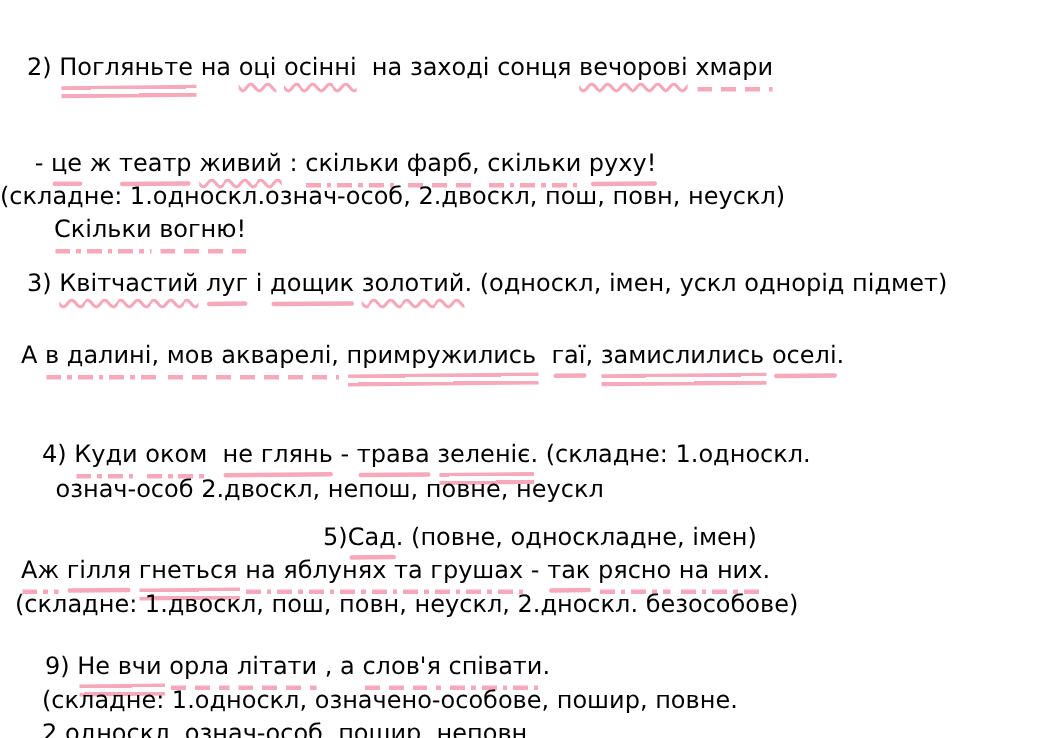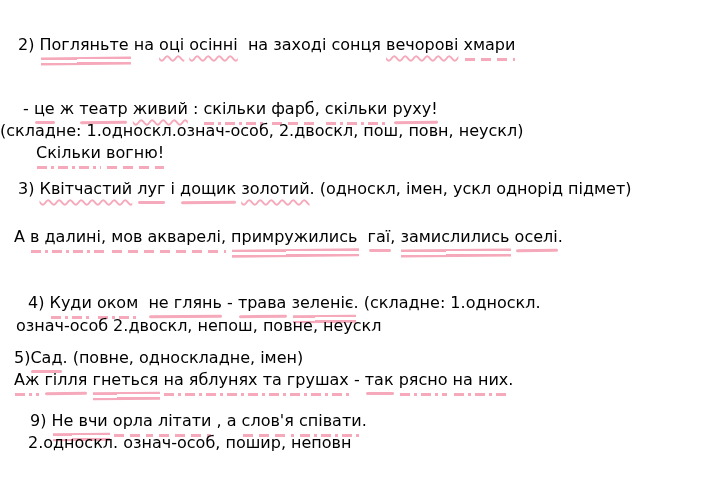--- a/index.html
+++ b/index.html
@@ -63,19 +63,21 @@
 
 <main class="page">
   <div id="lines">
       <div class="line" style="padding-left: 18px; margin-top: 0px;"><span class="tok">2) </span><span class="tok m-double">Погляньте</span><span class="tok"> на </span><span class="tok m-wavy">оці</span><span class="tok"> </span><span class="tok m-wavy">осінні</span><span class="tok">  на заході сонця </span><span class="tok m-wavy">вечорові</span><span class="tok"> </span><span class="tok m-dashed">хмари</span></div>
       <div class="line" style="padding-left: 18px; margin-top: 42px;"><span class="tok"> - </span><span class="tok m-solid">це</span><span class="tok"> ж </span><span class="tok m-solid">театр</span><span class="tok"> </span><span class="tok m-wavy">живий</span><span class="tok"> : </span><span class="tok m-dashdot">скільки</span><span class="tok"> </span><span class="tok m-dashed">фарб</span><span class="tok">, </span><span class="tok m-dashdot">скільки</span><span class="tok"> </span><span class="tok m-solid">руху!</span></div>
       <div class="line" style="margin-top: 0px;"><span class="tok">(складне: 1.односкл.означ-особ, 2.двоскл, пош, повн, неускл)</span></div>
       <div class="line" style="padding-left: 36px; margin-top: 0px;"><span class="tok m-dashdot">Скільки</span><span class="tok"> </span><span class="tok m-dashed">вогню!</span></div>
       <div class="line" style="padding-left: 18px; margin-top: 14px;"><span class="tok">3) </span><span class="tok m-wavy">Квітчастий</span><span class="tok"> </span><span class="tok m-solid">луг</span><span class="tok"> і </span><span class="tok m-solid">дощик</span><span class="tok"> </span><span class="tok m-wavy">золотий</span><span class="tok">. (односкл, імен, ускл однорід підмет)</span></div>
       <div class="line" style="padding-left: 14px; margin-top: 26px;"><span class="tok">А </span><span class="tok m-dashdot">в далині,</span><span class="tok"> </span><span class="tok m-dashed">мов акварелі,</span><span class="tok"> </span><span class="tok m-double">примружились</span><span class="tok">  </span><span class="tok m-solid">гаї</span><span class="tok">, </span><span class="tok m-double">замислились</span><span class="tok"> </span><span class="tok m-solid">оселі</span><span class="tok">.</span></div>
       <div class="line" style="padding-left: 28px; margin-top: 44px;"><span class="tok">4) </span><span class="tok m-dashdot">Куди</span><span class="tok"> </span><span class="tok m-dashdot">оком</span><span class="tok">  </span><span class="tok m-solid">не глянь</span><span class="tok"> - </span><span class="tok m-solid">трава</span><span class="tok"> </span><span class="tok m-double">зеленіє</span><span class="tok">. (складне: 1.односкл.</span></div>
-      <div class="line" style="padding-left: 16px; margin-top: 1px;"><span class="tok">означ-особ 2.двоскл, непош, повне, неускл</span></div>
-      <div class="line" style="padding-left: 14px; margin-top: 10px;"><span class="tok">5)</span><span class="tok m-solid">Сад</span><span class="tok">. (повне, односкладне, імен)</span></div>
+      <div class="line" style="padding-left: 37px; margin-top: 1px;"><span class="tok">означ-особ 2.двоскл, непош, повне, неускл</span></div>
+      <div class="line" style="padding-left: 14px; margin-top: 10px; text-align: center;"><span class="tok">5)</span><span class="tok m-solid">Сад</span><span class="tok">. (повне, односкладне, імен)</span></div>
       <div class="line" style="padding-left: 14px; margin-top: 0px;"><span class="tok m-dashdot">Аж</span><span class="tok"> </span><span class="tok m-solid">гілля</span><span class="tok"> </span><span class="tok m-double">гнеться</span><span class="tok"> </span><span class="tok m-dashdot">на яблунях та грушах</span><span class="tok"> - </span><span class="tok m-solid">так</span><span class="tok"> </span><span class="tok m-dashdot">рясно</span><span class="tok"> </span><span class="tok m-dashdot">на них</span><span class="tok">.</span></div>
+      <div class="line" style="padding-left: 10px; margin-top: 1px;"><span class="tok">(складне: 1.двоскл, пош, повн, неускл, 2.дноскл. безособове)</span></div>
       <div class="line" style="padding-left: 30px; margin-top: 19px;"><span class="tok">9) </span><span class="tok m-double">Не вчи</span><span class="tok"> </span><span class="tok m-dashed">орла</span><span class="tok"> </span><span class="tok m-dashed">літати</span><span class="tok"> , а </span><span class="tok m-dashed">слов'я</span><span class="tok"> </span><span class="tok m-dashdot">співати</span><span class="tok">.</span></div>
+      <div class="line" style="padding-left: 28px; margin-top: 1px;"><span class="tok">(складне: 1.односкл, означено-особове, пошир, повне.</span></div>
       <div class="line" style="padding-left: 28px; margin-top: 0px;"><span class="tok">2.односкл. означ-особ, пошир, неповн</span></div>
     </div>
 </main>
 
 </body></html>

